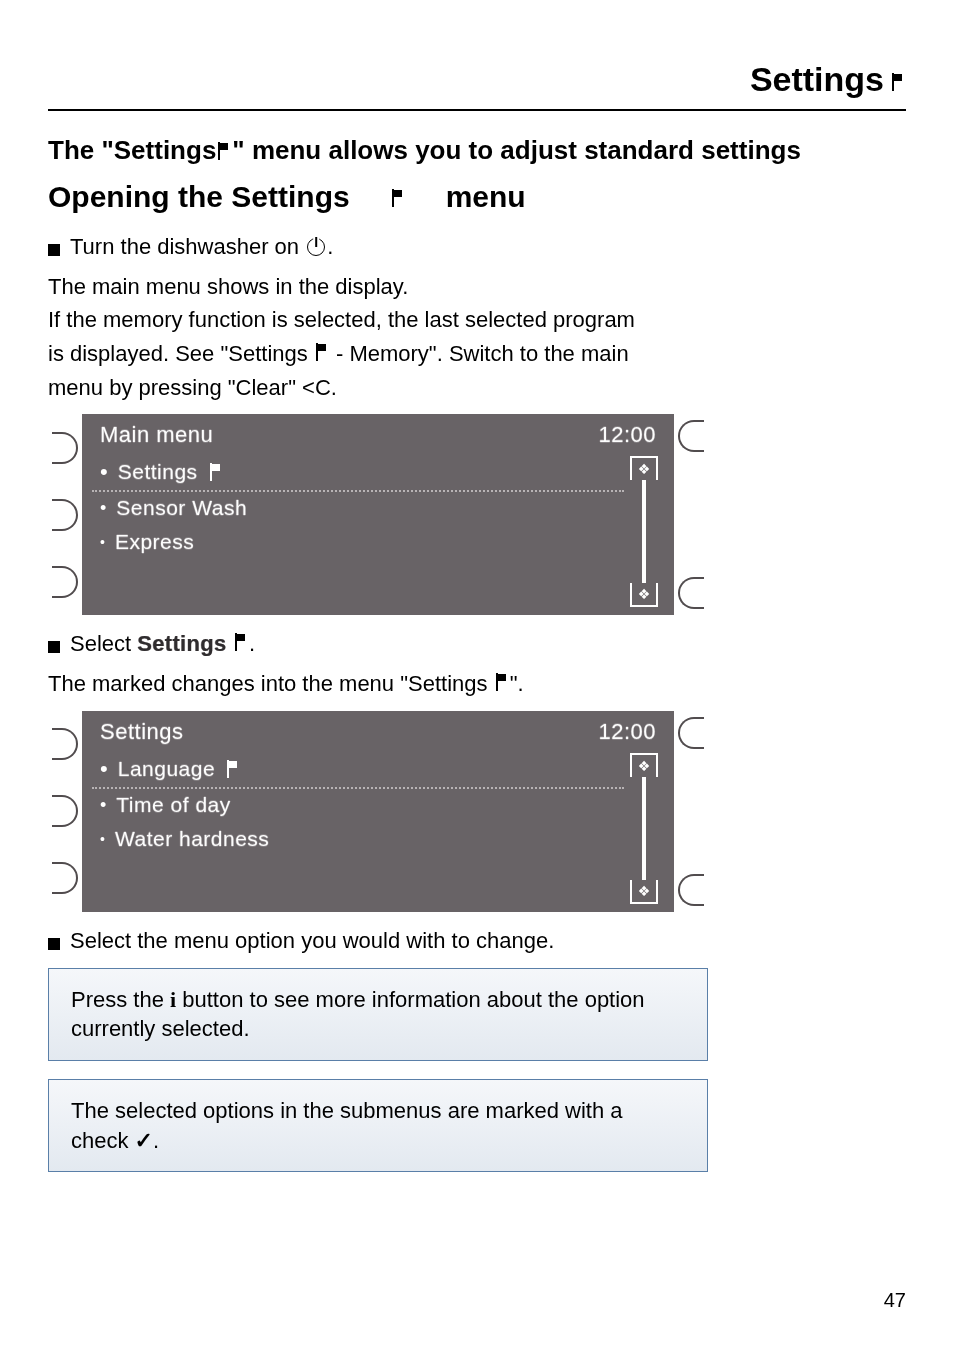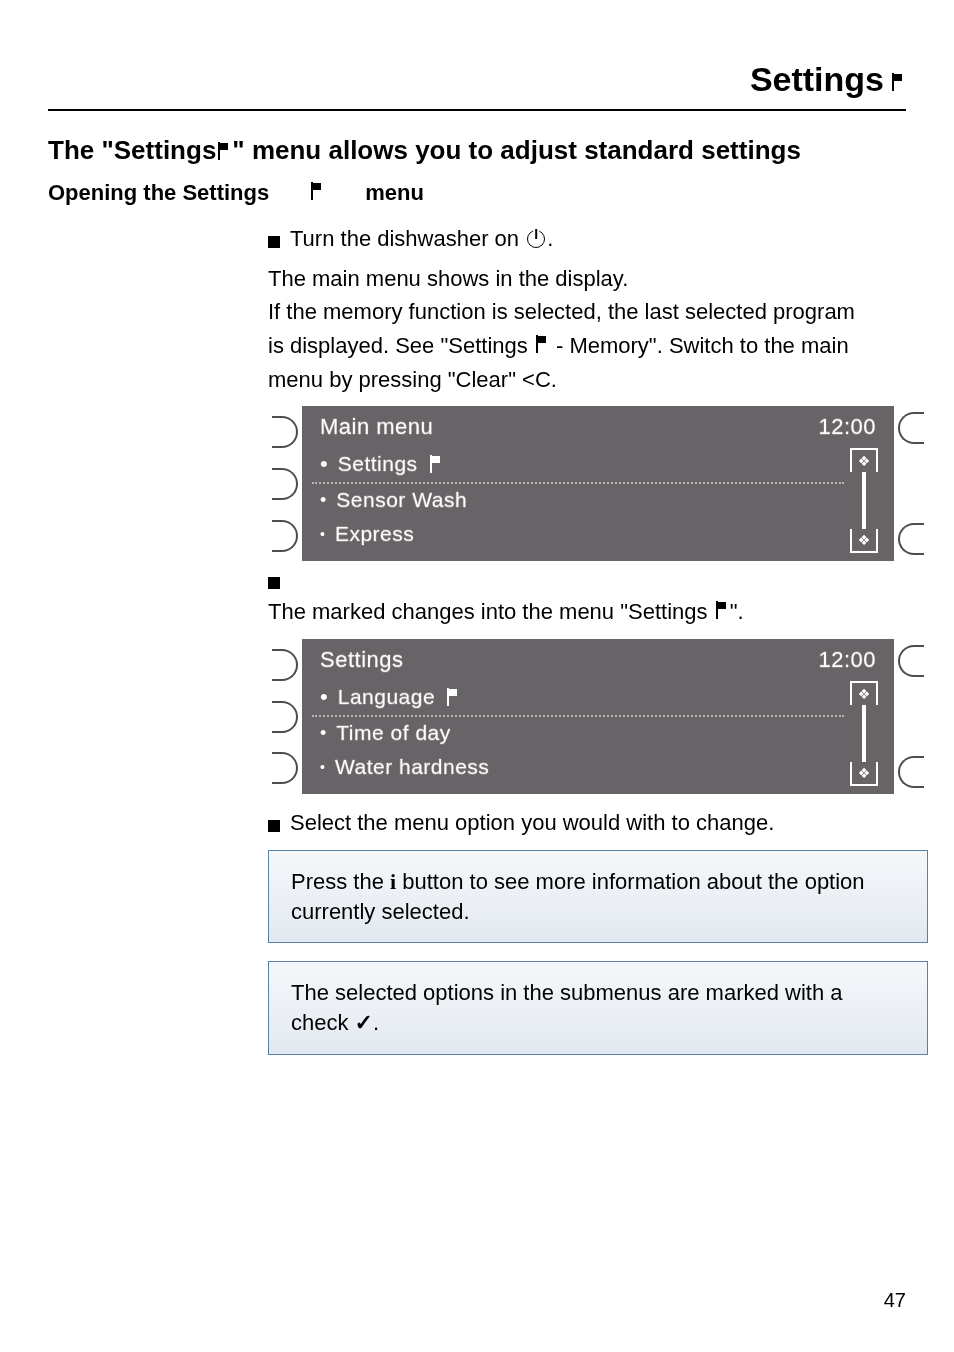--- a/index.html
+++ b/index.html
@@ -29,29 +29,28 @@
     }
     .heading1 {
       font-size: 26px;
       font-weight: bold;
       margin-bottom: 14px;
       display: flex;
       flex-wrap: wrap;
       align-items: baseline;
     }
     .heading2 {
-      font-size: 22px;
+      font-size: 30px;
       font-weight: bold;
       margin-bottom: 18px;
       display: flex;
       align-items: baseline;
       gap: 40px;
     }
     .content-column {
-      margin-left: 220px;
       width: 660px;
     }
     .body-text {
       font-size: 22px;
       line-height: 1.35;
       margin-bottom: 4px;
     }
     .para-group {
       margin-bottom: 12px;
     }
@@ -67,21 +66,21 @@
       background: #000;
       display: inline-block;
       flex-shrink: 0;
       position: relative;
       top: 2px;
     }
     .display-panel {
       display: flex;
       align-items: stretch;
       margin: 10px 0 14px 0;
-      height: 155px;
+      height: 201px;
     }
     .display-side {
       background: #fff;
       width: 34px;
       display: flex;
       flex-direction: column;
       justify-content: space-around;
       align-items: center;
     }
     .display-side .notch {
@@ -361,20 +360,23 @@
       </div>
     </div>
     <div class="display-side side-right">
       <span class="notch"></span>
       <span class="notch"></span>
     </div>
   </div>
 
   <div class="bullet-row body-text">
     <span class="square-bullet"></span>
+    <span>
+      <span>Select </span><span class="inline-pixel">Settings </span><span class="flag-icon black"></span><span>.</span>
+    </span>
   </div>
 
   <div class="body-text para-group">
     <span>The marked changes into the menu "Settings  </span><span class="flag-icon black"></span><span>".</span>
   </div>
 
   <div class="display-panel">
     <div class="display-side side-left">
       <span class="notch"></span>
       <span class="notch"></span>

